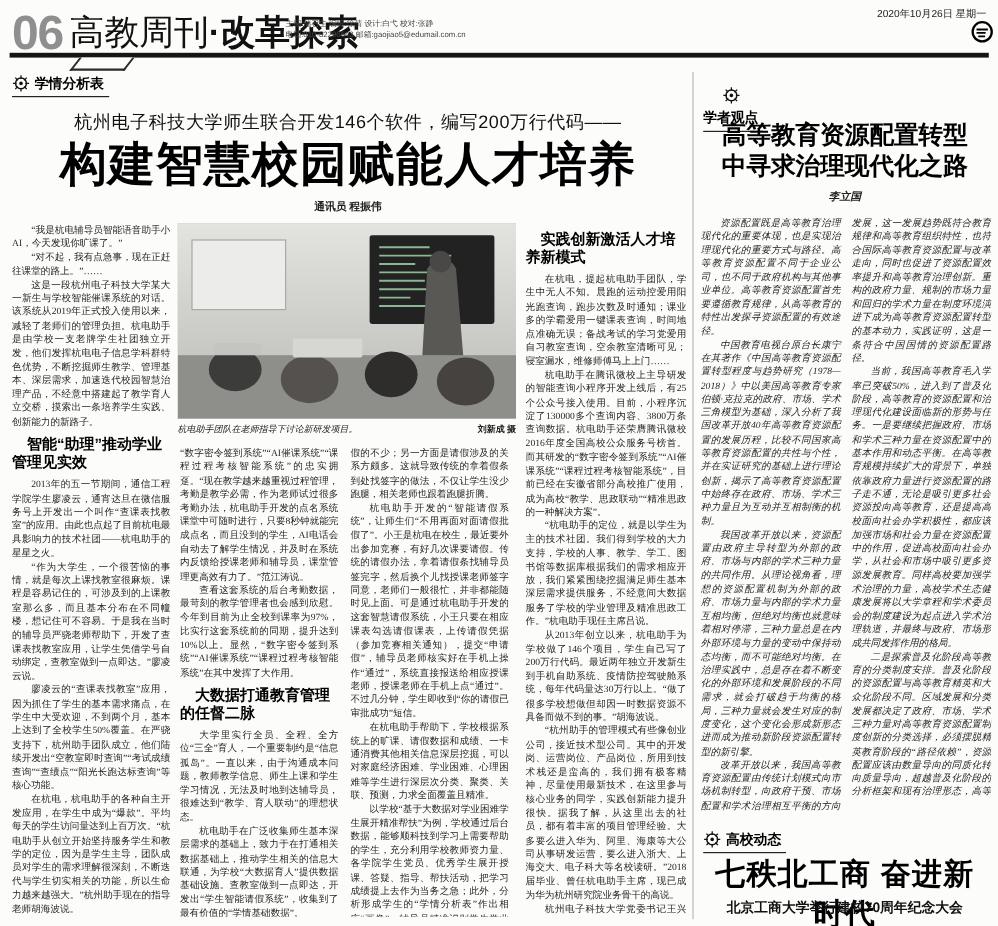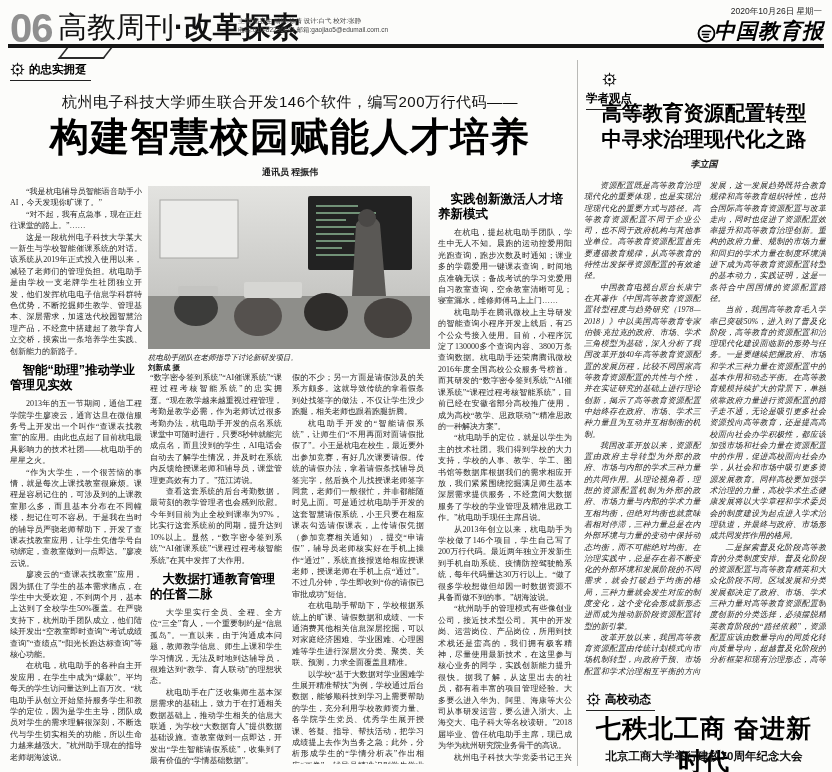--- a/index.html
+++ b/index.html
@@ -45,21 +45,21 @@
   .news-col h3{font-family:"Liberation Sans",sans-serif;font-size:12.5px;line-height:15px;font-weight:bold;
                color:#000;margin:6px 0 5px;text-align:left;text-indent:1em;}
   #col1{left:10px;top:186px;width:132px;height:578px;}
   #col2{left:150px;top:372px;width:132px;height:392px;}
   #col3{left:292px;top:372px;width:132px;height:392px;}
   #col4{left:438px;top:186px;width:134px;height:578px;}
 
   
   #photo{position:absolute;left:148px;top:186px;width:282px;height:163px;background:#cfcfcd;overflow:hidden;}
   #photo-caption-row{position:absolute;left:148px;top:353px;width:282px;display:flex;justify-content:space-between;
-                     font-size:7.5px;font-style:italic;color:#222;flex-direction:column;}
+                     font-size:7.5px;font-style:italic;color:#222;}
   #photo-caption-row .credit{font-weight:bold;font-style:normal;}
 
   
   #right-divider{position:absolute;left:577px;top:60px;bottom:6px;width:1px;background:#b9b9b6;}
   #scholar-headline{position:absolute;left:584px;top:100px;width:240px;text-align:center;font-size:20.5px;
                     line-height:26px;font-weight:900;color:#000;font-family:"Liberation Serif",serif;}
   #scholar-author{position:absolute;left:584px;top:158px;width:240px;text-align:center;font-size:9px;
                   font-style:italic;font-weight:bold;color:#222;}
   #scholar-text{position:absolute;left:584px;top:180px;width:242px;height:505px;overflow:hidden;
                 column-count:2;column-gap:9px;font-size:8px;line-height:11.3px;font-style:italic;
@@ -85,34 +85,33 @@
     <div>电话:010-82296643  邮箱:gaojiao5@edumail.com.cn</div>
   </div>
   <div id="issue-date">2020年10月26日  星期一</div>
   <div id="brand">
     <span class="wheel-icon">
       <svg viewBox="0 0 20 20" width="19" height="19">
           <circle cx="10" cy="10" r="8.4" fill="none" stroke="#000" stroke-width="2"></circle>
           <path d="M5 8h10M5 11h8M6.5 14h6" stroke="#000" stroke-width="1.6" fill="none"></path>
         </svg>
     </span>
-    <span class="brand-text">中国教育报</span>
   </div>
   <div id="masthead-rule"></div>
   <div id="masthead-flag"></div>
 
   <div class="section-label" style="left:10px;top:62px;">
     <span class="wheel-icon">
       <svg viewBox="0 0 20 20" width="15" height="15">
           <circle cx="10" cy="10" r="6" fill="none" stroke="#111" stroke-width="1.6"></circle>
           <circle cx="10" cy="10" r="2" fill="#111"></circle>
           <path d="M10 1v4M10 15v4M1 10h4M15 10h4M3.6 3.6l2.9 2.9M13.5 13.5l2.9 2.9M16.4 3.6l-2.9 2.9M6.5 13.5l-2.9 2.9" stroke="#111" stroke-width="1.4"></path>
         </svg>
     </span>
-    <span class="label-text">的忠实拥趸</span>
+    <span class="label-text">学情分析表</span>
   </div>
 
   <div id="kicker">杭州电子科技大学师生联合开发146个软件，编写200万行代码——</div>
   <div id="main-headline">构建智慧校园赋能人才培养</div>
   <div id="byline">通讯员  程振伟</div>
 
   <div id="photo">
     <svg viewBox="0 0 282 163" width="282" height="163">
       <defs>
         <linearGradient id="wall" x1="0" y1="0" x2="0" y2="1">

